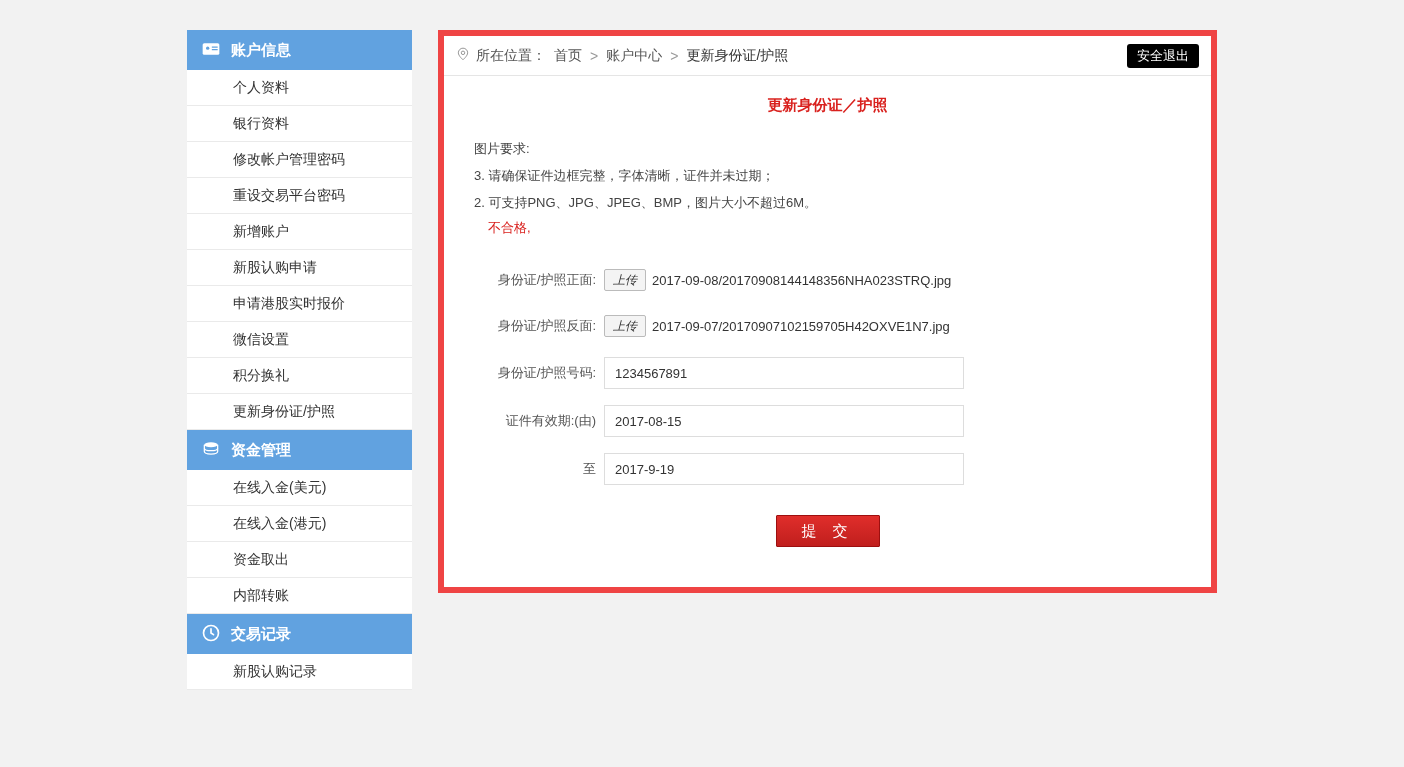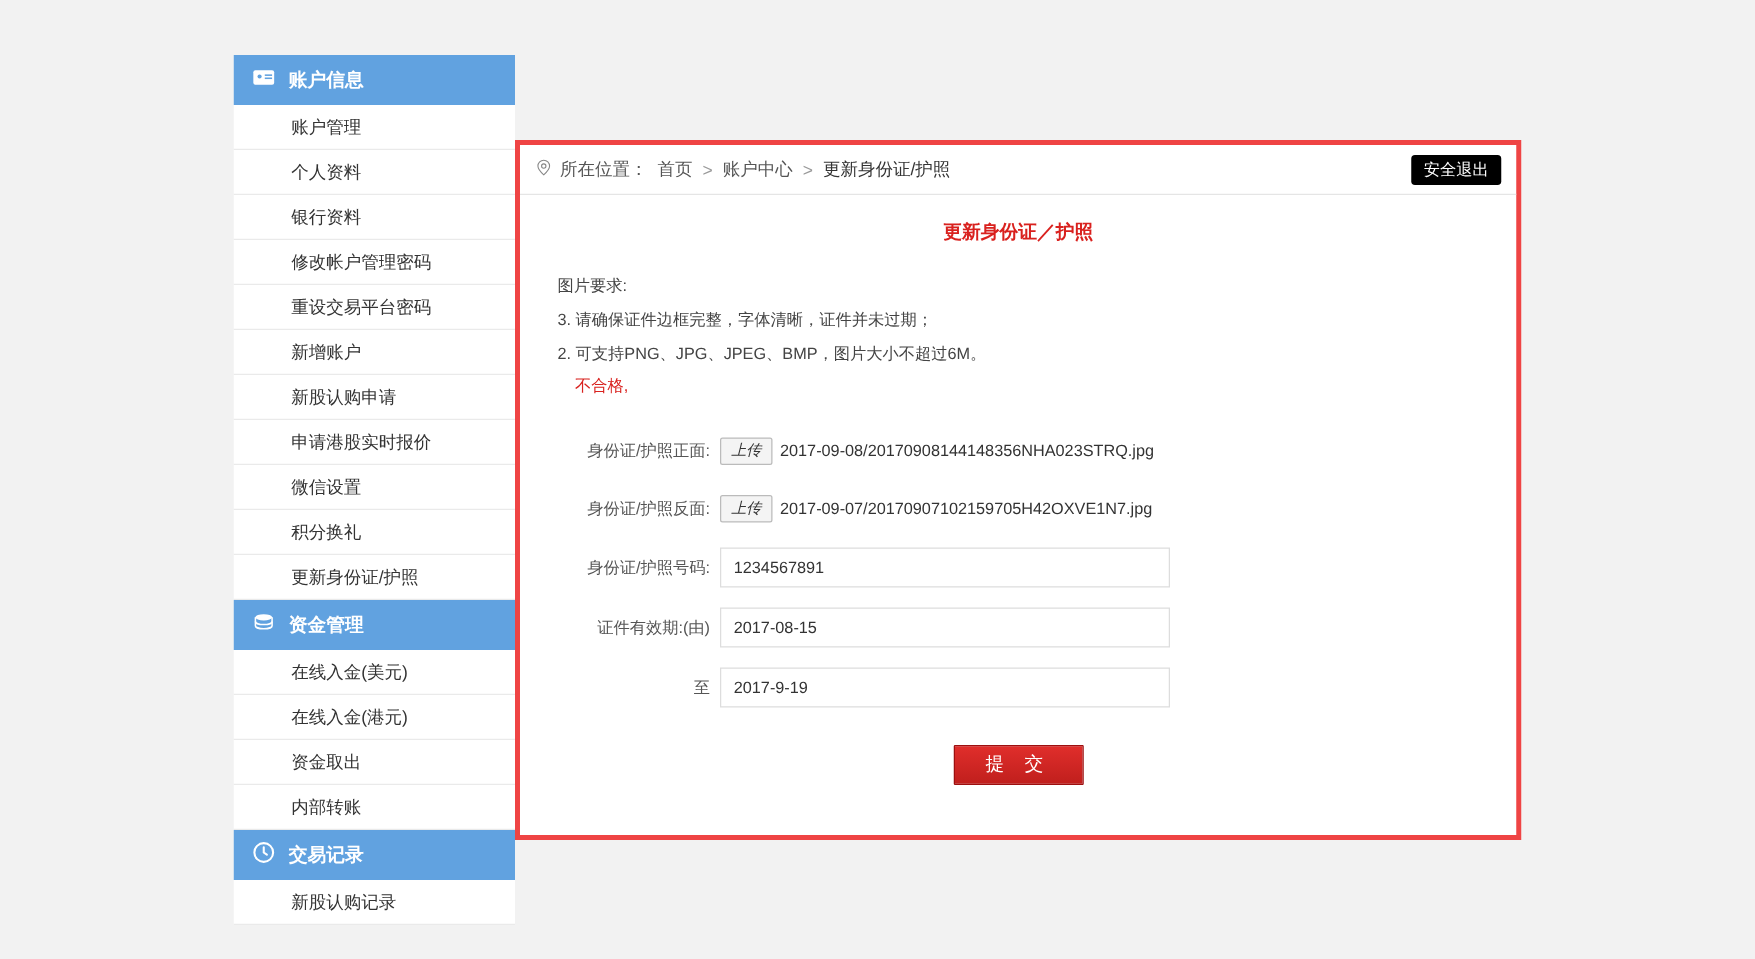--- a/index.html
+++ b/index.html
@@ -6,23 +6,23 @@
   body {
     font-family: "Microsoft YaHei", "PingFang SC", Arial, sans-serif;
     font-size: 14px;
     background: #f2f2f2;
     color: #333;
   }
   .container {
     display: flex;
     width: 1030px;
     margin: 0 auto;
-    padding-top: 44px;
-    gap: 0;
-    align-items: center;
+    padding-top: 30px;
+    gap: 26px;
+    align-items: flex-start;
   }
   
   .sidebar {
     width: 225px;
     background: #fff;
     flex-shrink: 0;
   }
   .side-section-header {
     background: #61a2e0;
     color: #fff;
@@ -43,21 +43,21 @@
     border-bottom: 1px solid #eaeaea;
     color: #333;
     cursor: pointer;
     font-size: 14px;
   }
 
   
   .main {
     flex: 1;
     background: #fff;
-    border: 4px solid #ef4444;
+    border: 6px solid #ef4444;
   }
   .breadcrumb-bar {
     display: flex;
     align-items: center;
     height: 40px;
     padding: 0 12px;
     border-bottom: 1px solid #e5e5e5;
     gap: 8px;
     color: #555;
   }
@@ -151,21 +151,20 @@
       <span>
         <svg viewBox="0 0 24 24">
             <rect x="2" y="5" width="20" height="14" rx="2"></rect>
             <circle cx="8" cy="11" r="2" fill="#61a2e0"></circle>
             <rect x="13" y="9" width="7" height="1.5" fill="#61a2e0"></rect>
             <rect x="13" y="12" width="7" height="1.5" fill="#61a2e0"></rect>
           </svg>
       </span>
       <span>账户信息</span>
     </div>
-    <div class="side-item">账户管理</div>
     <div class="side-item">个人资料</div>
     <div class="side-item">银行资料</div>
     <div class="side-item">修改帐户管理密码</div>
     <div class="side-item">重设交易平台密码</div>
     <div class="side-item">新增账户</div>
     <div class="side-item">新股认购申请</div>
     <div class="side-item">申请港股实时报价</div>
     <div class="side-item">微信设置</div>
     <div class="side-item">积分换礼</div>
     <div class="side-item">更新身份证/护照</div>

